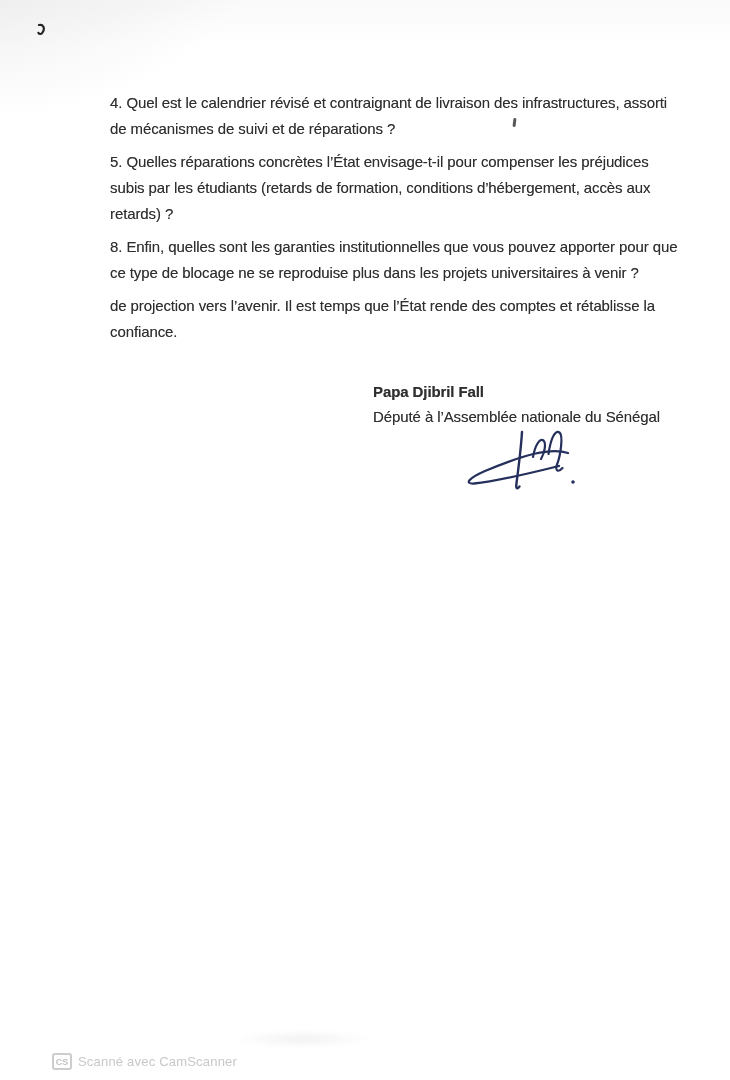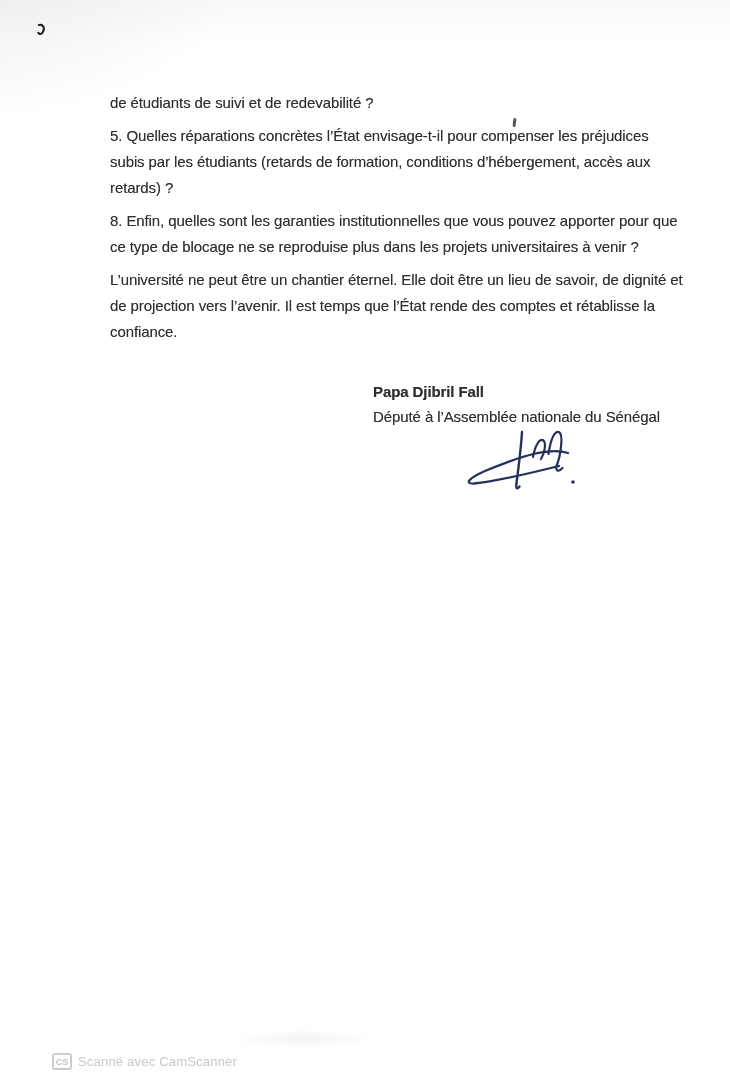--- a/index.html
+++ b/index.html
@@ -114,33 +114,33 @@
 <div class="page">
 
   <svg class="mark-comma" width="12" height="15" viewBox="0 0 12 15">
     <path d="M3 2 C7 1 9.5 5 6.5 9.5 C5.5 11.3 3.2 11.6 2.4 9.8" fill="none" stroke="#242424" stroke-width="2.2" stroke-linecap="round"></path>
   </svg>
   <div class="speck"></div>
   <div class="smudge"></div>
 
   <div class="content">
     <div class="para">
-      <div class="line">de étudiants de suivi et de redevabilité ?</div>
+      <div class="line">4. Quel est le calendrier révisé et contraignant de livraison des infrastructures, assorti</div>
+      <div class="line">de mécanismes de suivi et de réparations ?</div>
     </div>
     <div class="para">
       <div class="line">5. Quelles réparations concrètes l’État envisage-t-il pour compenser les préjudices</div>
       <div class="line">subis par les étudiants (retards de formation, conditions d’hébergement, accès aux</div>
       <div class="line">retards) ?</div>
     </div>
     <div class="para">
       <div class="line">8. Enfin, quelles sont les garanties institutionnelles que vous pouvez apporter pour que</div>
       <div class="line">ce type de blocage ne se reproduise plus dans les projets universitaires à venir ?</div>
     </div>
     <div class="para">
-      <div class="line">L’université ne peut être un chantier éternel. Elle doit être un lieu de savoir, de dignité et</div>
       <div class="line">de projection vers l’avenir. Il est temps que l’État rende des comptes et rétablisse la</div>
       <div class="line">confiance.</div>
     </div>
   </div>
 
   <div class="signoff">
     <div class="name">Papa Djibril Fall</div>
     <div class="role">Député à l’Assemblée nationale du Sénégal</div>
   </div>
 

